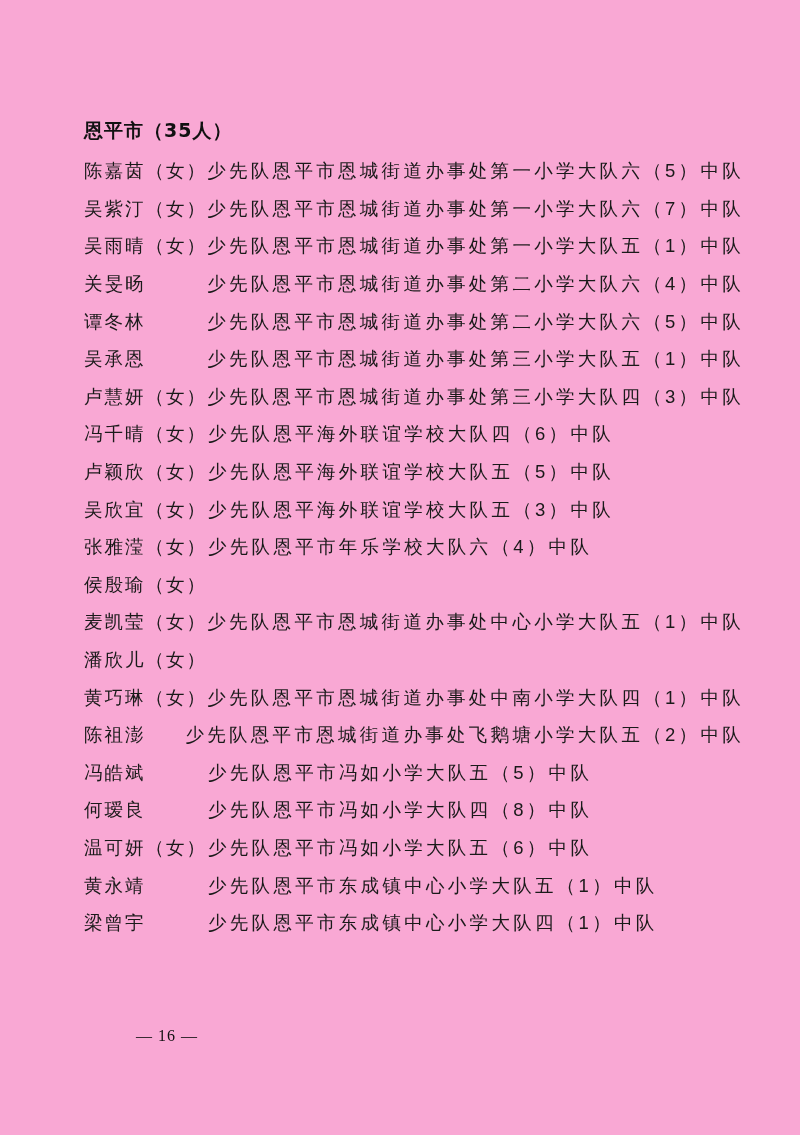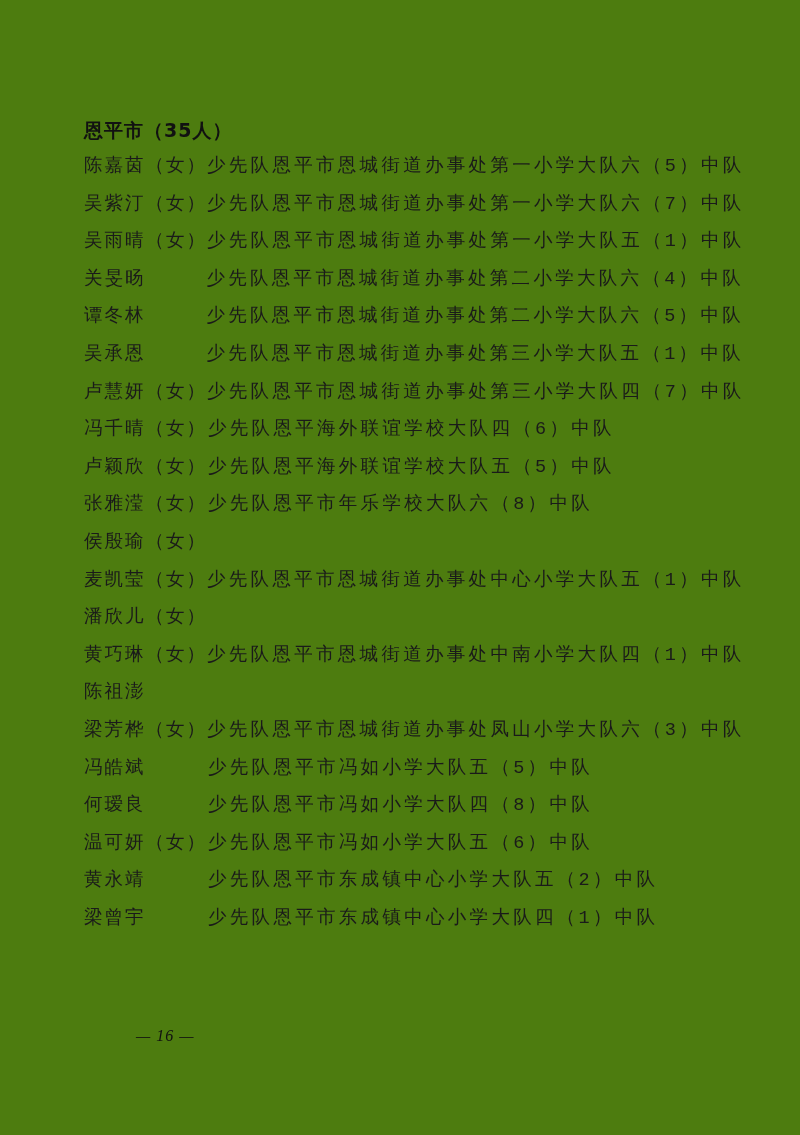--- a/index.html
+++ b/index.html
@@ -13,21 +13,21 @@
       position: relative;
       overflow: hidden;
       color: #1a1a1a;
     }
     .page {
       position: absolute;
       left: 0;
       top: 0;
       width: 800px;
       height: 1135px;
-      background: #4d7c0f;
+      background: #f9a8d4;
     }
     .section-heading {
       position: absolute;
       left: 84px;
       top: 118px;
       font-family: "DejaVu Sans", "Liberation Sans", sans-serif;
       font-weight: bold;
       font-size: 19px;
       letter-spacing: 1px;
       color: #111;
@@ -35,22 +35,22 @@
     }
     .entries {
       position: absolute;
       left: 84px;
       top: 152px;
       width: 660px;
     }
     .entry {
       height: 37.6px;
       display: flex;
-      align-items: flex-start;
-      font-family: Liberation Mono, monospace;
+      align-items: center;
+      font-family: Liberation Sans, sans-serif;
       font-size: 18.5px;
       color: #1a1a1a;
       white-space: nowrap;
     }
     .entry .name-col {
       display: inline-block;
       width: 124px;
       letter-spacing: 2px;
     }
     .entry .unit-col {
@@ -59,21 +59,20 @@
     }
     .page-number {
       position: absolute;
       left: 136px;
       top: 1027px;
       font-family: "Liberation Serif", "DejaVu Serif", serif;
       font-size: 16px;
       color: #111;
       white-space: nowrap;
       letter-spacing: 1px;
-      font-style: italic;
     }
   </style>
 </head>
 <body>
 
 <div class="page">
   <div class="section-heading">恩平市（35人）</div>
 
   <div class="entries">
     <div class="entry">
@@ -95,70 +94,71 @@
     <div class="entry">
         <span class="name-col">谭冬林</span>
         <span class="unit-col">少先队恩平市恩城街道办事处第二小学大队六（5）中队</span>
       </div>
     <div class="entry">
         <span class="name-col">吴承恩</span>
         <span class="unit-col">少先队恩平市恩城街道办事处第三小学大队五（1）中队</span>
       </div>
     <div class="entry">
         <span class="name-col">卢慧妍（女）</span>
-        <span class="unit-col">少先队恩平市恩城街道办事处第三小学大队四（7）中队</span>
+        <span class="unit-col">少先队恩平市恩城街道办事处第三小学大队四（3）中队</span>
       </div>
     <div class="entry">
         <span class="name-col">冯千晴（女）</span>
         <span class="unit-col">少先队恩平海外联谊学校大队四（6）中队</span>
       </div>
     <div class="entry">
         <span class="name-col">卢颖欣（女）</span>
         <span class="unit-col">少先队恩平海外联谊学校大队五（5）中队</span>
       </div>
     <div class="entry">
+        <span class="name-col">吴欣宜（女）</span>
+        <span class="unit-col">少先队恩平海外联谊学校大队五（3）中队</span>
+      </div>
+    <div class="entry">
         <span class="name-col">张雅滢（女）</span>
-        <span class="unit-col">少先队恩平市年乐学校大队六（8）中队</span>
+        <span class="unit-col">少先队恩平市年乐学校大队六（4）中队</span>
       </div>
     <div class="entry">
         <span class="name-col">侯殷瑜（女）</span>
       </div>
     <div class="entry">
         <span class="name-col">麦凯莹（女）</span>
         <span class="unit-col">少先队恩平市恩城街道办事处中心小学大队五（1）中队</span>
       </div>
     <div class="entry">
         <span class="name-col">潘欣儿（女）</span>
       </div>
     <div class="entry">
         <span class="name-col">黄巧琳（女）</span>
         <span class="unit-col">少先队恩平市恩城街道办事处中南小学大队四（1）中队</span>
       </div>
     <div class="entry">
         <span class="name-col">陈祖澎</span>
-      </div>
-    <div class="entry">
-        <span class="name-col">梁芳桦（女）</span>
-        <span class="unit-col">少先队恩平市恩城街道办事处凤山小学大队六（3）中队</span>
+        <span class="unit-col">少先队恩平市恩城街道办事处飞鹅塘小学大队五（2）中队</span>
       </div>
     <div class="entry">
         <span class="name-col">冯皓斌</span>
         <span class="unit-col">少先队恩平市冯如小学大队五（5）中队</span>
       </div>
     <div class="entry">
         <span class="name-col">何瑷良</span>
         <span class="unit-col">少先队恩平市冯如小学大队四（8）中队</span>
       </div>
     <div class="entry">
         <span class="name-col">温可妍（女）</span>
         <span class="unit-col">少先队恩平市冯如小学大队五（6）中队</span>
       </div>
     <div class="entry">
         <span class="name-col">黄永靖</span>
-        <span class="unit-col">少先队恩平市东成镇中心小学大队五（2）中队</span>
+        <span class="unit-col">少先队恩平市东成镇中心小学大队五（1）中队</span>
       </div>
     <div class="entry">
         <span class="name-col">梁曾宇</span>
         <span class="unit-col">少先队恩平市东成镇中心小学大队四（1）中队</span>
       </div>
   </div>
 
   <div class="page-number">— 16 —</div>
 </div>
 

